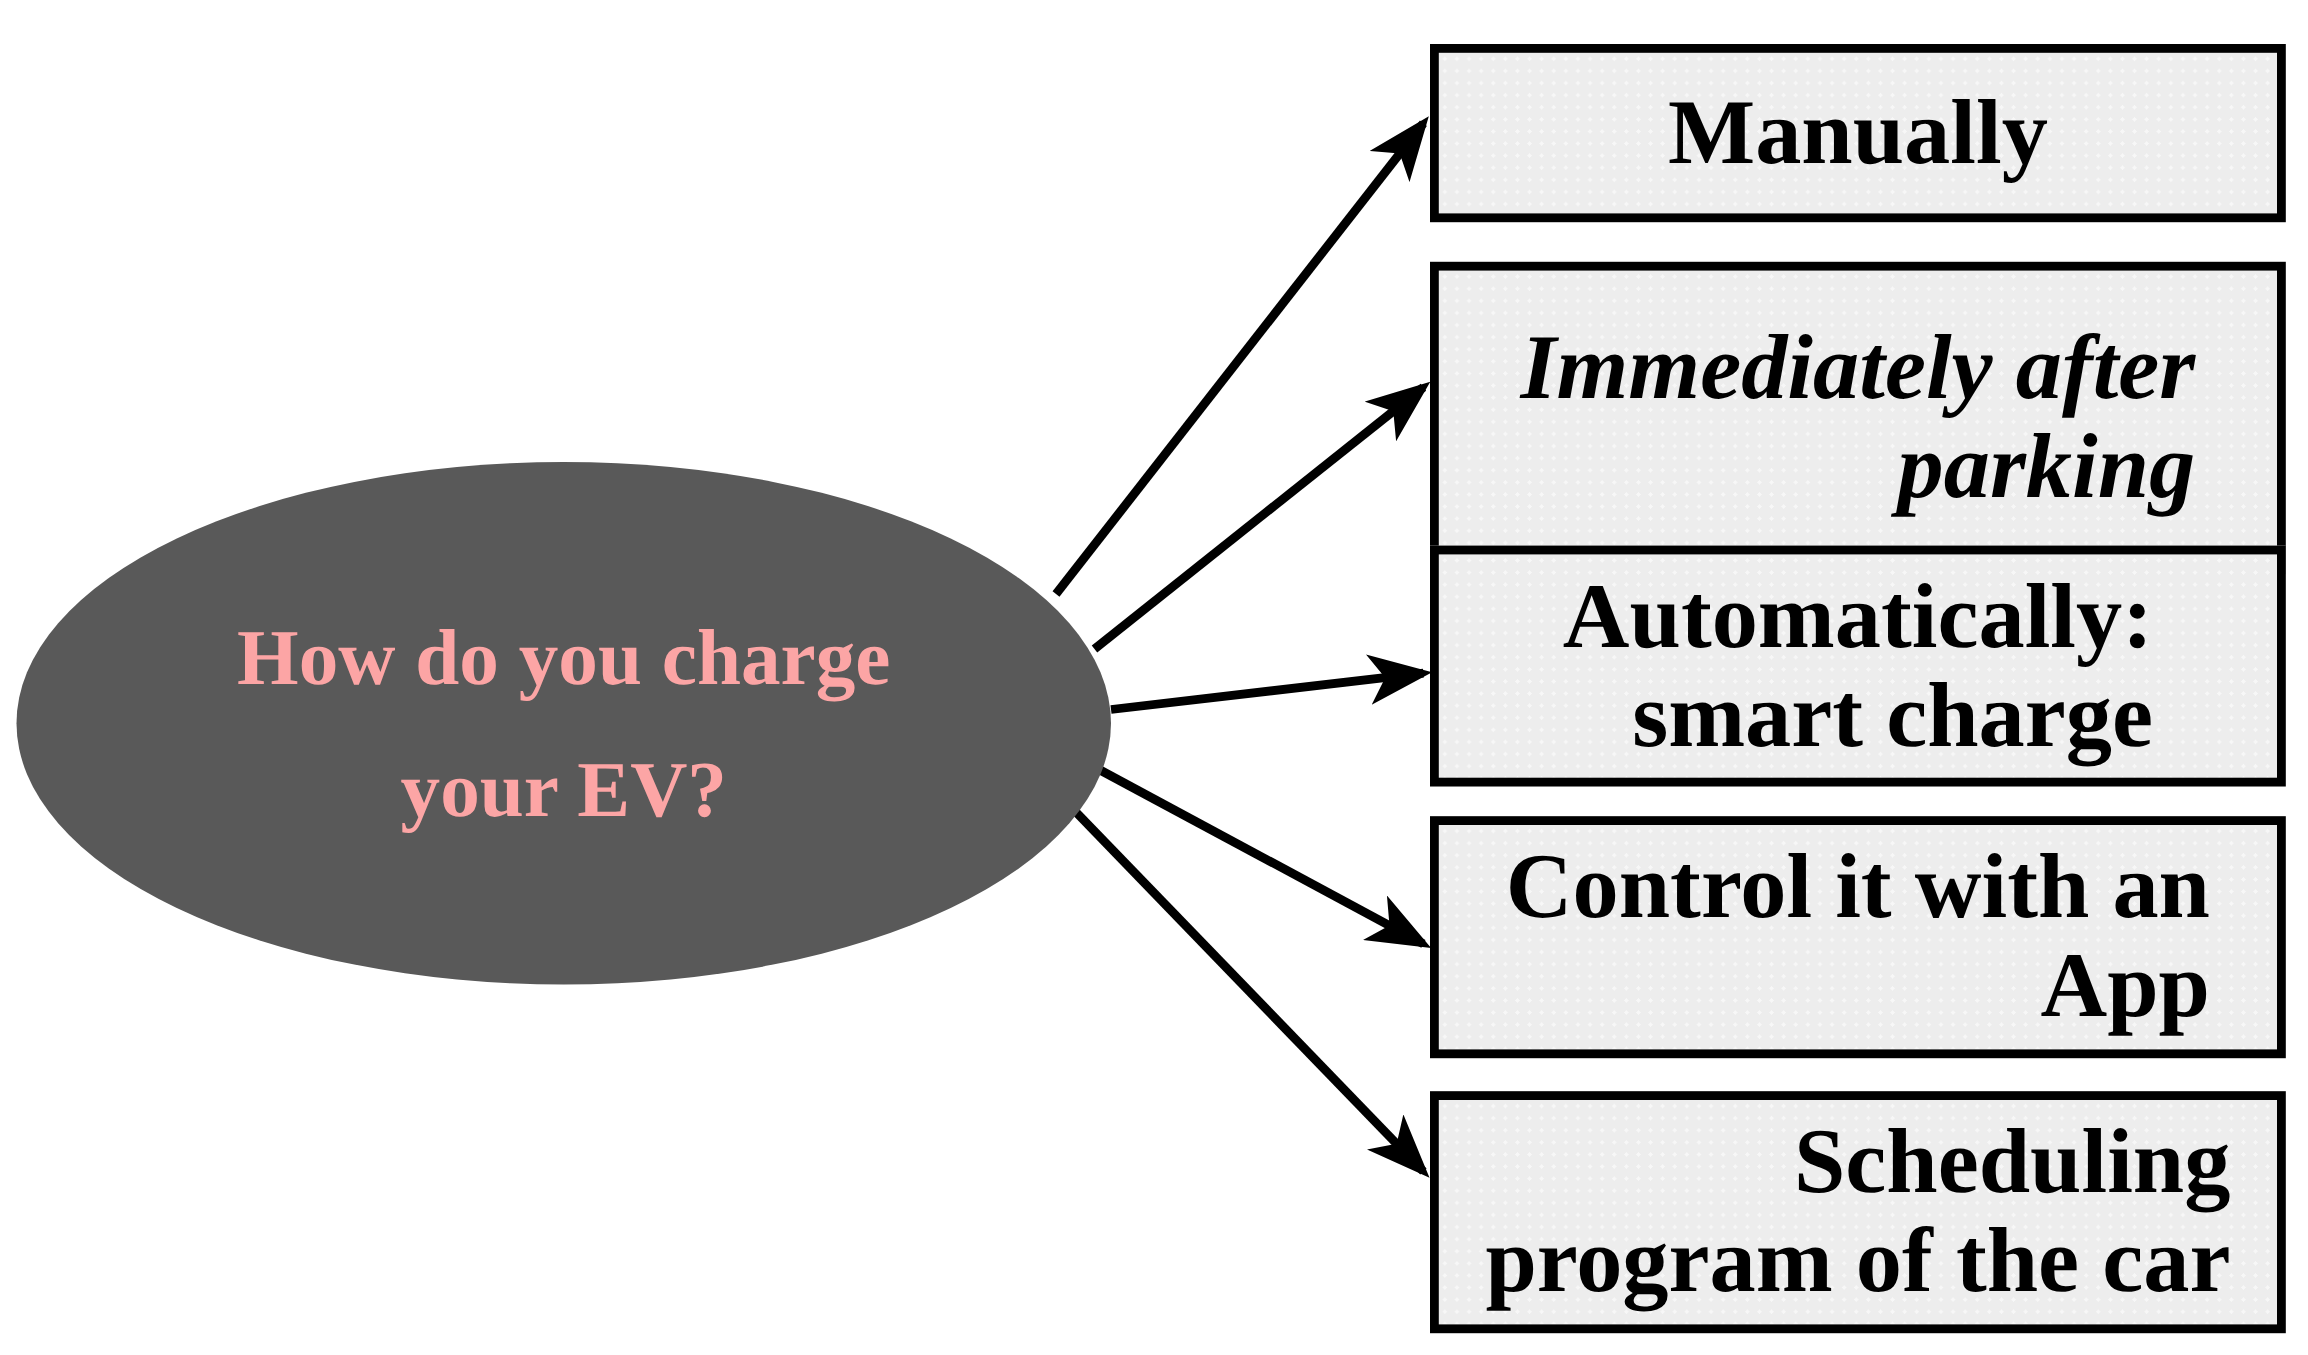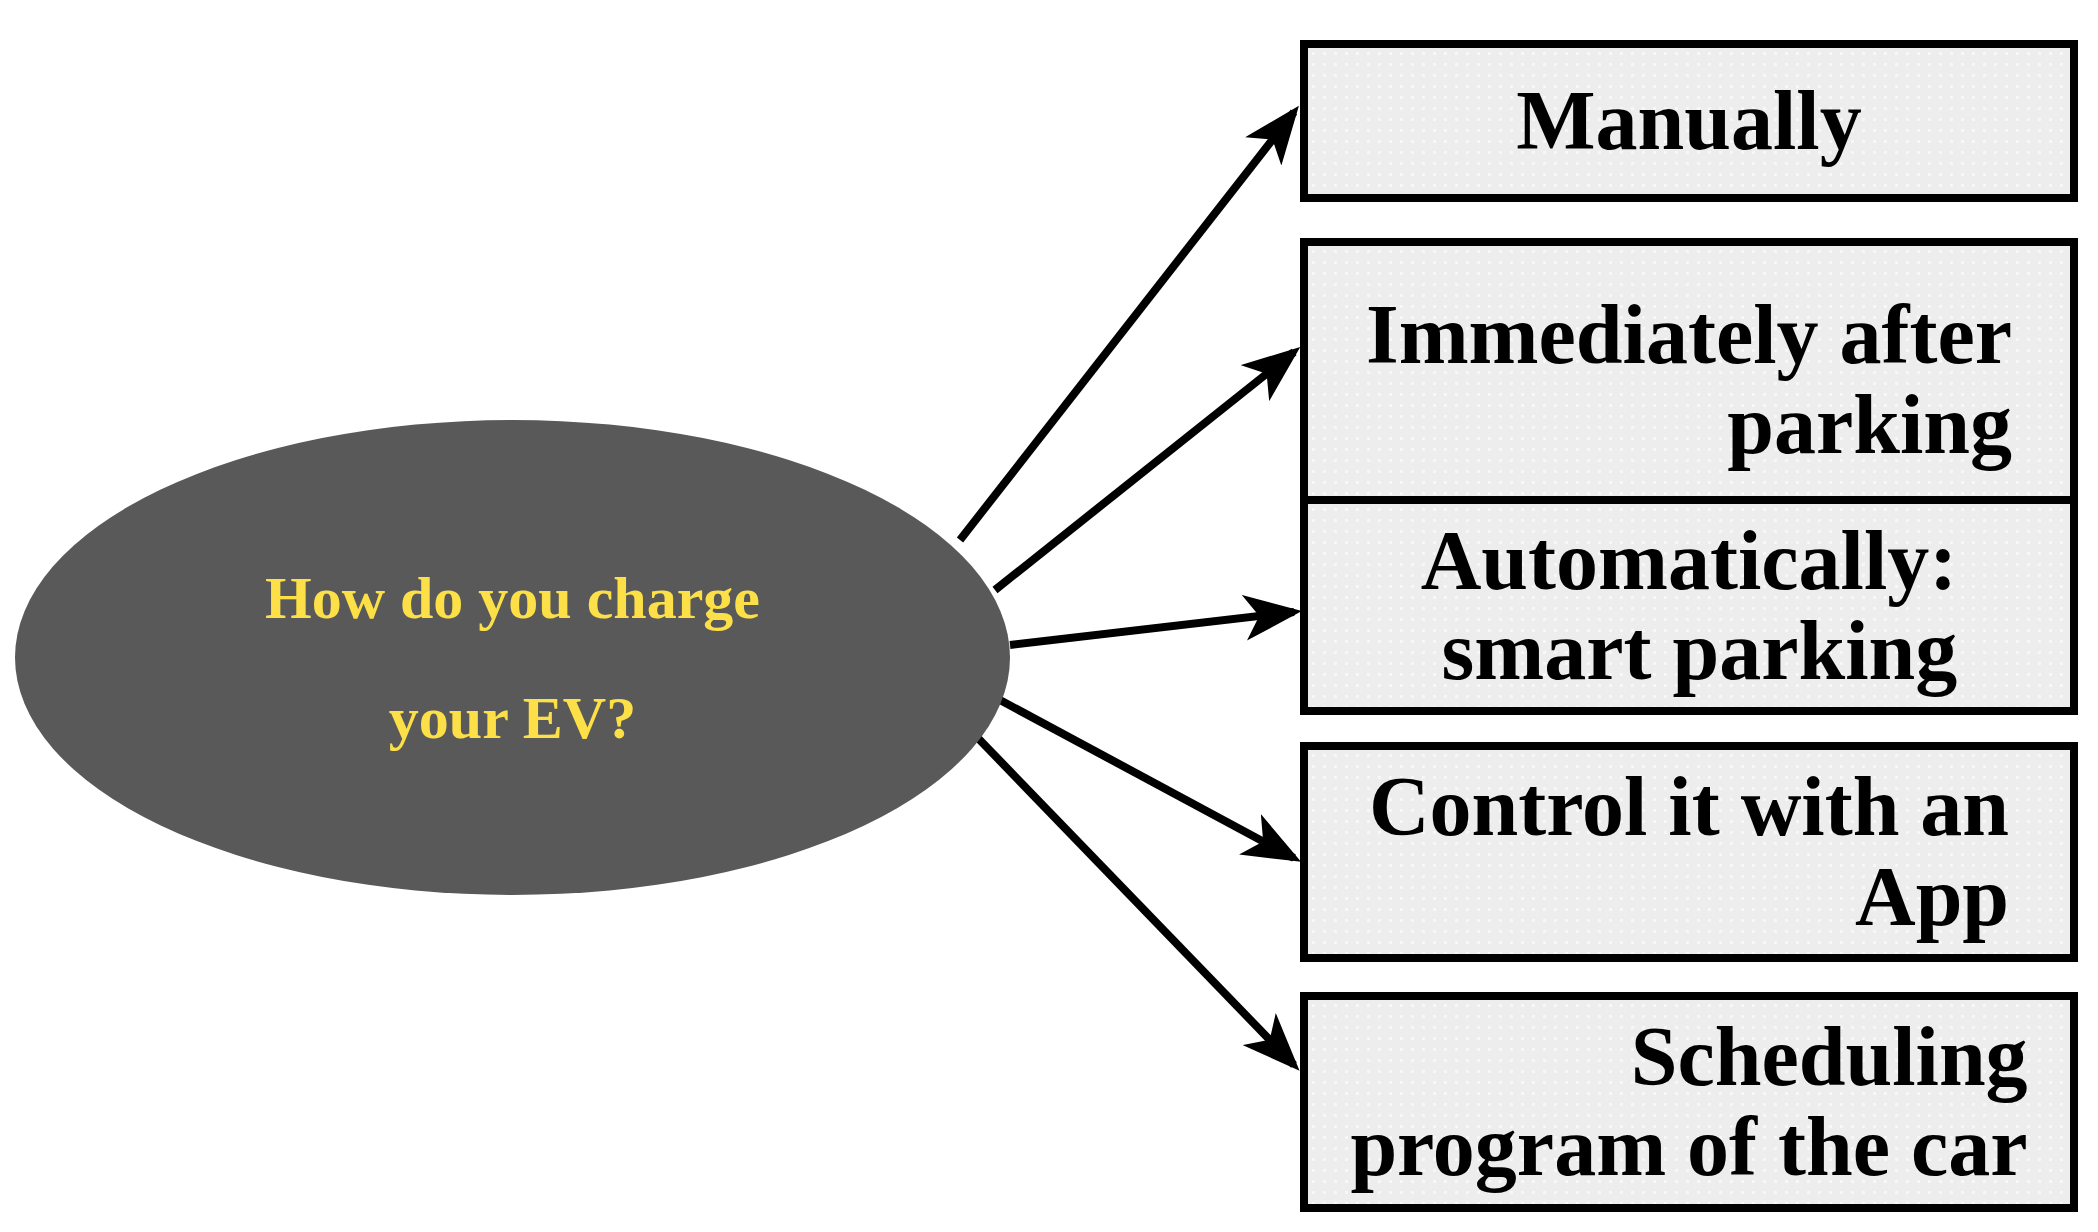--- a/index.html
+++ b/index.html
@@ -18,22 +18,22 @@
     left: 15px;
     top: 420px;
     width: 995px;
     height: 475px;
     background: #595959;
     border-radius: 50%;
     display: flex;
     align-items: center;
     justify-content: center;
     text-align: center;
-    color: #fde047;
-    font-size: 60px;
+    color: #fca5a5;
+    font-size: 72px;
     line-height: 120px;
     font-weight: bold;
     white-space: pre-line;
     z-index: 2;
   }
 
   
   .opt-box {
     position: absolute;
     left: 1300px;
@@ -48,21 +48,21 @@
     justify-content: center;
     text-align: right;
     color: #000000;
     font-size: 84px;
     line-height: 90px;
     font-weight: bold;
     white-space: pre-line;
     z-index: 2;
   }
   .box1 { top: 40px;  height: 162px; }
-  .box2 { top: 238px; height: 284px; }
+  .box2 { top: 238px; height: 284px; font-style: italic; }
   .box3 { top: 496px; height: 219px; }
   .box4 { top: 742px; height: 220px; }
   .box5 { top: 992px; height: 220px; }
 
   
   #arrow-layer {
     position: absolute;
     left: 0; top: 0;
     width: 2098px;
     height: 1232px;
@@ -91,21 +91,21 @@
 
   <div class="ellipse">How do you charge
 your EV?</div>
 
   <div class="opt-box box1">Manually</div>
 
   <div class="opt-box box2">Immediately after
 parking</div>
 
   <div class="opt-box box3">Automatically:
-smart parking</div>
+smart charge</div>
 
   <div class="opt-box box4">Control it with an
 App</div>
 
   <div class="opt-box box5">Scheduling
 program of the car</div>
 
 </div>
 
 </body></html>

